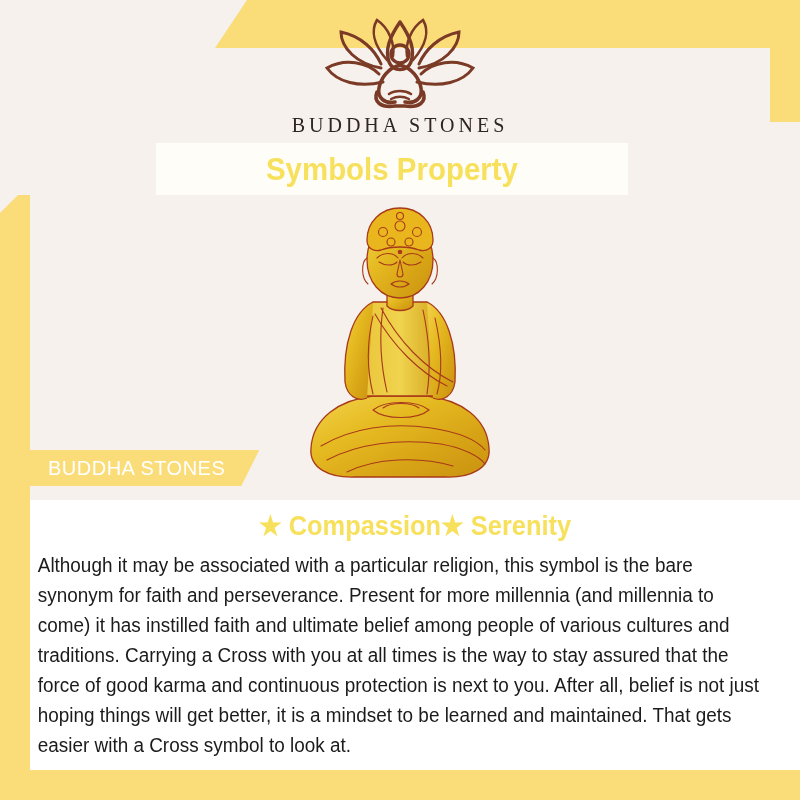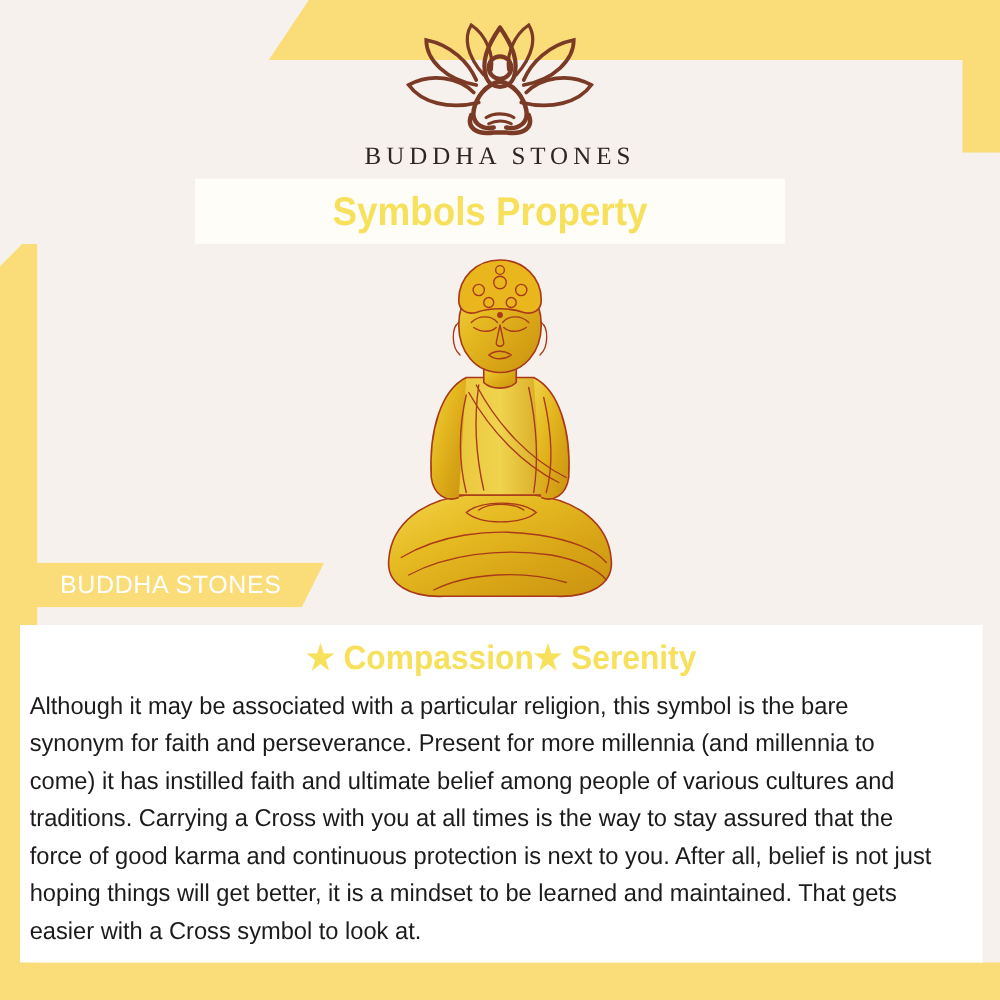--- a/index.html
+++ b/index.html
@@ -129,21 +129,21 @@
   .badge-label {
     color: #ffffff;
     font-size: 20px;
     letter-spacing: 0.5px;
     font-family: "Liberation Sans", sans-serif;
   }
 
   
   .content-panel {
     position: absolute;
-    left: 16px;
+    left: 30px;
     top: 500px;
     width: 770px;
     height: 270px;
     background: #ffffff;
   }
 
   .subtitle {
     margin: 0;
     padding-top: 10px;
     text-align: center;

